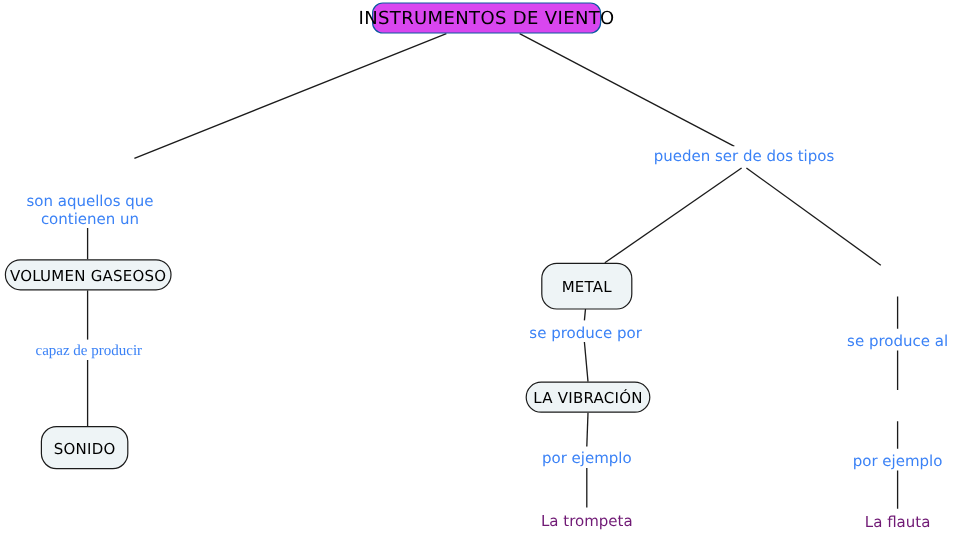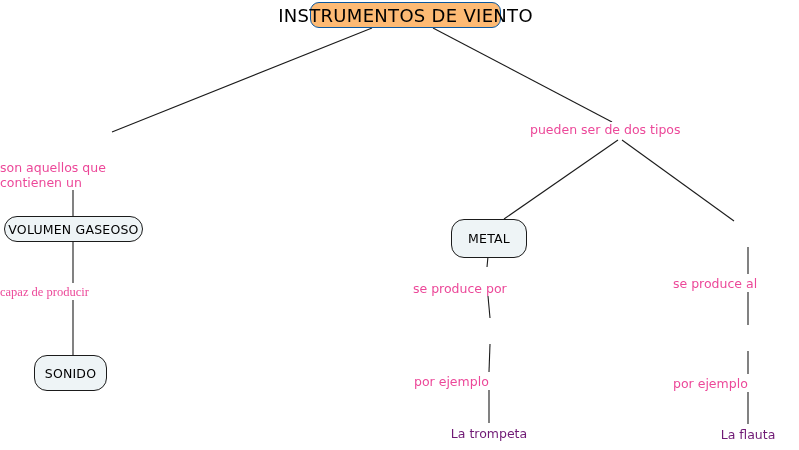--- a/index.html
+++ b/index.html
@@ -33,32 +33,32 @@
     border: 1px solid #1b1b1b;
     border-radius: 13px;
     background: #eef4f6;
     color: #000000;
     font-size: 12.5px;
     letter-spacing: 0.2px;
     white-space: nowrap;
     z-index: 2;
   }
   .node.root {
-    background: #fdba74;
+    background: #d946ef;
     border: 1px solid #0a58a0;
     border-radius: 9px;
-    font-size: 18px;
+    font-size: 15px;
     letter-spacing: 0.3px;
   }
   .linkphrase {
     position: absolute;
-    color: #ec4899;
+    color: #3b82f6;
     font-size: 12.5px;
     line-height: 15px;
-    text-align: left;
+    text-align: center;
     white-space: nowrap;
     z-index: 2;
     background: #ffffff;
   }
   .linkphrase.two-line {
     white-space: normal;
     width: 150px;
     margin-top: 24px;
   }
   .leaf-text {
@@ -132,24 +132,27 @@
   </div>
 
   <div class="linkphrase" style="left:530px; top:122px; width:180px;">
     <span>pueden ser de dos tipos</span>
   </div>
 
   <div class="node" style="left:451px; top:219px; width:76px; height:39px;">
     <span>METAL</span>
   </div>
 
-  <div class="linkphrase" style="left:413px; top:281px; width:150px;">
+  <div class="linkphrase" style="left:413px; top:270px; width:150px;">
     <span>se produce por</span>
   </div>
 
+  <div class="node" style="left:438px; top:318px; width:104px; height:26px;">
+    <span>LA VIBRACIÓN</span>
+  </div>
 
   <div class="linkphrase" style="left:414px; top:374px; width:150px;">
     <span>por ejemplo</span>
   </div>
 
   <div class="leaf-text" style="left:414px; top:426px; width:150px;">
     <span>La trompeta</span>
   </div>
 
 

